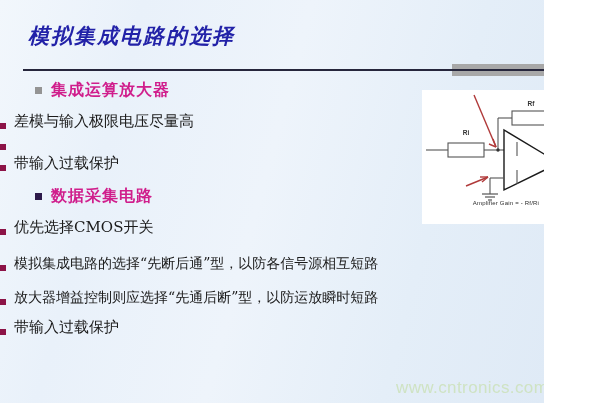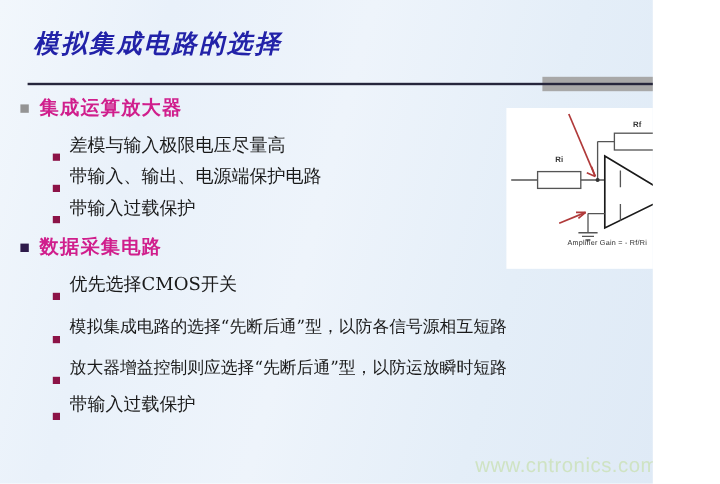--- a/index.html
+++ b/index.html
@@ -53,21 +53,21 @@
   #body {
     position: absolute;
     left: 0;
     top: 78px;
     width: 600px;
   }
   .lvl1 {
     position: relative;
     display: flex;
     align-items: flex-start;
-    padding-left: 17px;
+    padding-left: 35px;
     margin-bottom: 2px;
   }
   .lvl1 .bullet {
     width: 7px;
     height: 7px;
     margin-top: 9px;
     margin-right: 9px;
     flex: 0 0 auto;
   }
   .lvl1 .bullet.gray { background: #949494; }
@@ -77,22 +77,21 @@
     font-size: 16px;
     font-weight: bold;
     color: #d01e8c;
     letter-spacing: 1px;
     line-height: 24px;
     white-space: nowrap;
   }
   .lvl2 {
     position: relative;
     display: flex;
-    align-items: flex-end;
-    padding-left: 44px;
+    align-items: center;
   }
   .lvl2 .bullet {
     width: 6px;
     height: 6px;
     background: #8c1347;
     margin-top: 10px;
     margin-right: 8px;
     flex: 0 0 auto;
   }
   .lvl2 .text {
@@ -155,21 +154,20 @@
       <span class="bullet gray"></span>
       <span class="text">集成运算放大器</span>
     </div>
     <div class="sp-4"></div>
     <div class="lvl2">
       <span class="bullet"></span>
       <span class="text">差模与输入极限电压尽量高</span>
     </div>
     <div class="lvl2">
       <span class="bullet"></span>
-      <span class="text">带输入、输出、电源端保护电路</span>
     </div>
     <div class="lvl2">
       <span class="bullet"></span>
       <span class="text">带输入过载保护</span>
     </div>
 
     <div class="sp-8"></div>
 
     <div class="lvl1">
       <span class="bullet dark"></span>
@@ -181,21 +179,21 @@
       <span class="text">优先选择CMOS开关</span>
     </div>
     <div class="sp-10"></div>
     <div class="lvl2 wide">
       <span class="bullet"></span>
       <span class="text">模拟集成电路的选择“先断后通”型，以防各信号源相互短路</span>
     </div>
     <div class="sp-8"></div>
     <div class="lvl2 wide">
       <span class="bullet"></span>
-      <span class="text">放大器增益控制则应选择“先断后通”型，以防运放瞬时短路</span>
+      <span class="text">放大器增益控制则应选择“先通后断”型，以防运放瞬时短路</span>
     </div>
     <div class="sp-4"></div>
     <div class="lvl2">
       <span class="bullet"></span>
       <span class="text">带输入过载保护</span>
     </div>
 
   </div>
 
   <div id="circuit-image">

